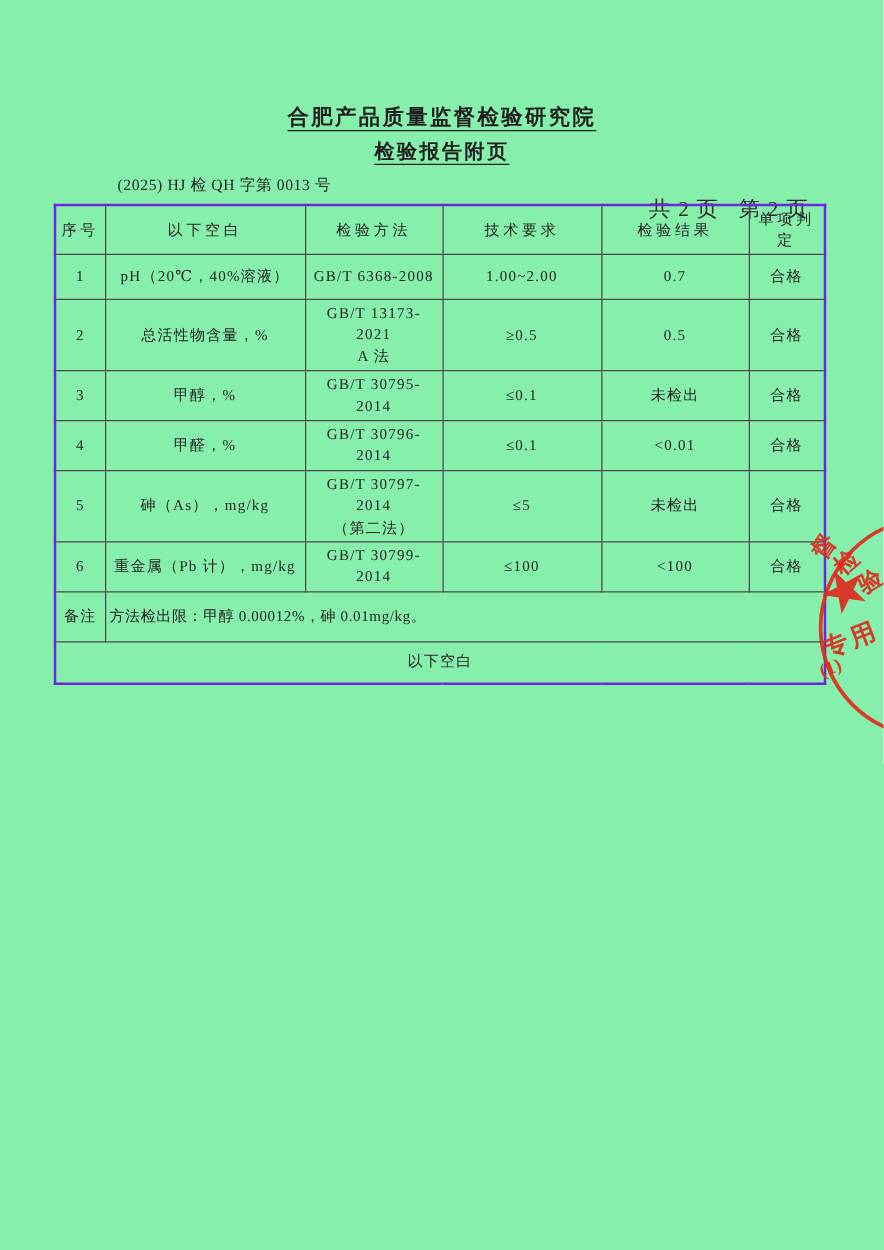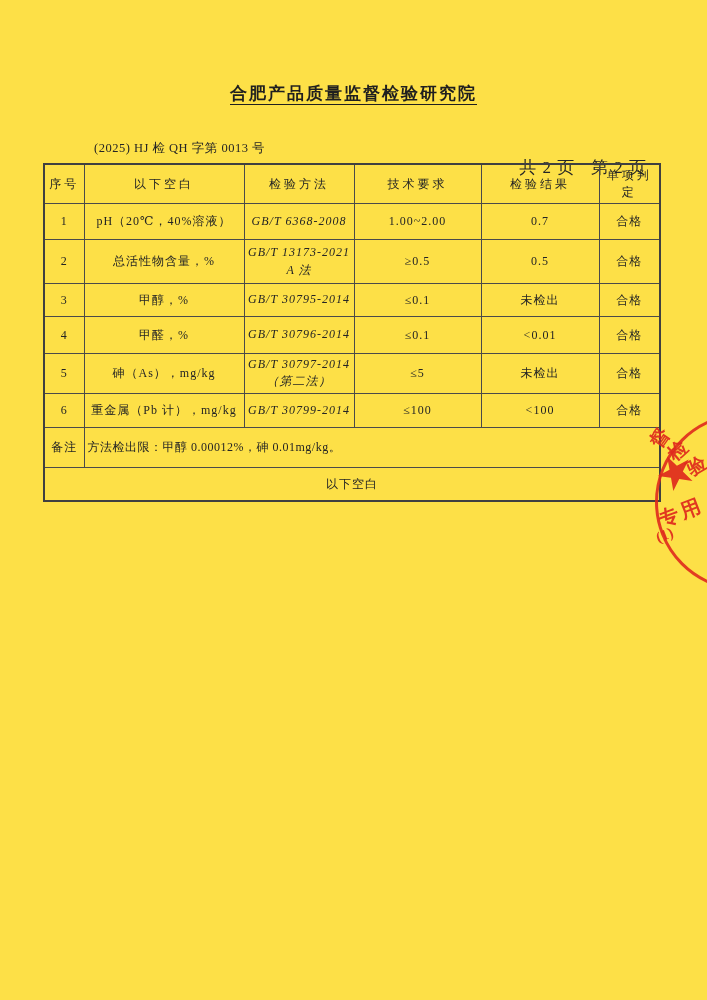--- a/index.html
+++ b/index.html
@@ -1,17 +1,17 @@
 <!DOCTYPE html>
 <html><head>
 <meta charset="utf-8">
 <style>
   html,body{margin:0;padding:0;background:#ffffff;}
   .page{
-    position:relative;width:707px;height:1000px;background:#fde047;
+    position:relative;width:707px;height:1000px;background:#86efac;
     overflow:hidden;
     font-family:"Liberation Serif","DejaVu Serif",serif;
     color:#222222;
   }
   .doc-title{
     position:absolute;top:82px;left:0;width:100%;text-align:center;
     font-size:17px;font-weight:bold;letter-spacing:2px;
     text-decoration:underline;text-underline-offset:5px;text-decoration-thickness:1px;
     color:#1f1f1f;
   }
@@ -24,40 +24,40 @@
   .report-no{
     position:absolute;top:140px;left:60px;font-size:12.5px;letter-spacing:0.5px;color:#252525;margin-left:34px;
   }
   .page-info{
     position:absolute;top:156px;right:60px;font-size:17px;letter-spacing:1px;
     white-space:pre;color:#252525;
   }
   table.report-table{
     position:absolute;left:43px;top:163px;width:616px;
     border-collapse:collapse;table-layout:fixed;
-    border:2px solid #404040;
+    border:2px solid #6d28d9;
   }
   .report-table th,.report-table td{
     border:1px solid #4a4a4a;
     font-size:12px;font-weight:normal;
     text-align:center;vertical-align:middle;
     color:#242424;letter-spacing:1px;
     padding:2px 3px;overflow:hidden;
   }
   .report-table th{letter-spacing:3px;}
   .h-hdr{height:33px}
   .h-r1{height:36px}
   .h-r2{height:44px}
   .h-r3{height:33px}
   .h-r4{height:37px}
   .h-r5{height:37px}
   .h-r6{height:34px}
   .h-remark{height:40px}
   .h-blank{height:34px}
-  .prewrap{white-space:pre-line;line-height:1.45;font-style:italic;}
+  .prewrap{white-space:pre-line;line-height:1.45;}
   td.remark-text{text-align:left;letter-spacing:0.5px;}
   
   .stamp *{color:#df2a1d;}
   .stamp-ring{
     position:absolute;left:655px;top:413px;width:172px;height:172px;
     border:3.5px solid #df2a1d;border-radius:50%;opacity:0.9;
   }
   .stamp-star{
     position:absolute;left:654px;top:450px;font-size:46px;line-height:1;
     transform:rotate(-100deg);opacity:0.92;
@@ -77,20 +77,21 @@
     position:absolute;left:656px;top:528px;font-size:15px;font-weight:bold;
     transform:rotate(-21deg);opacity:0.92;line-height:1;
   }
 </style>
 </head>
 <body>
 
 <div class="page">
 
   <div class="doc-title">合肥产品质量监督检验研究院</div>
+  <div class="doc-subtitle">检验报告附页</div>
 
   <div class="report-no">(2025) HJ 检 QH 字第 0013 号</div>
   <div class="page-info">共 2 页   第 2 页</div>
 
   <table class="report-table">
     <colgroup>
       <col style="width:40px">
         <col style="width:160px">
         <col style="width:110px">
       <col style="width:127px">

